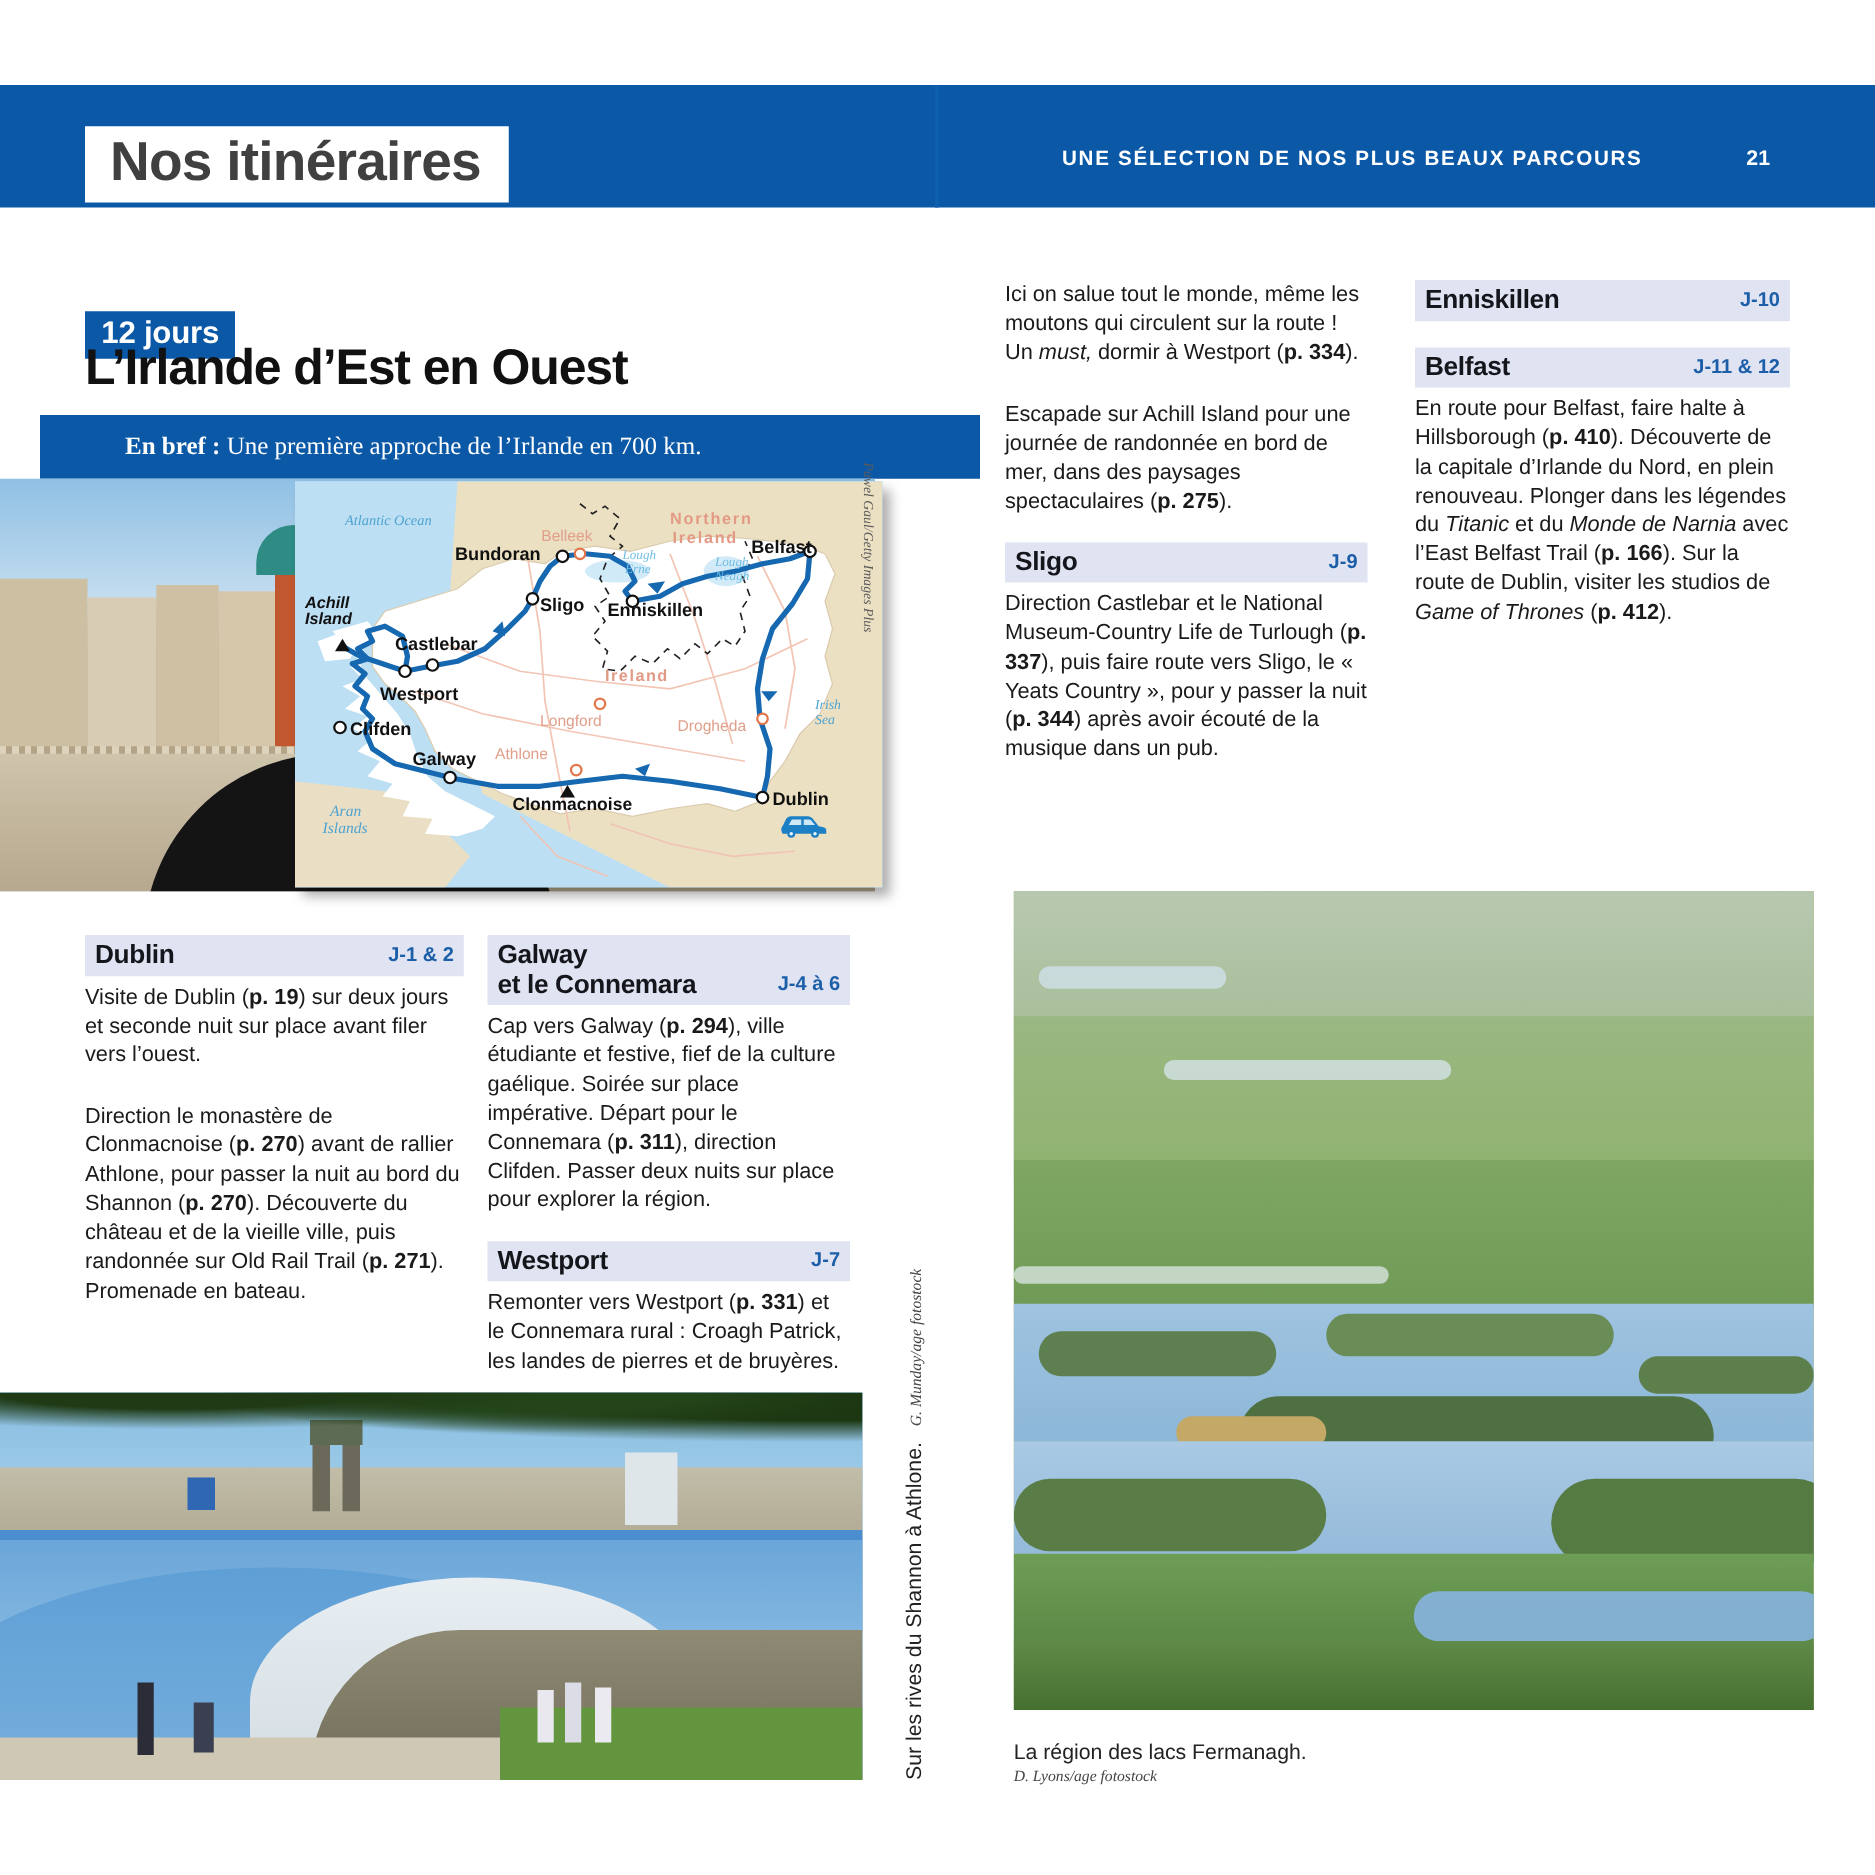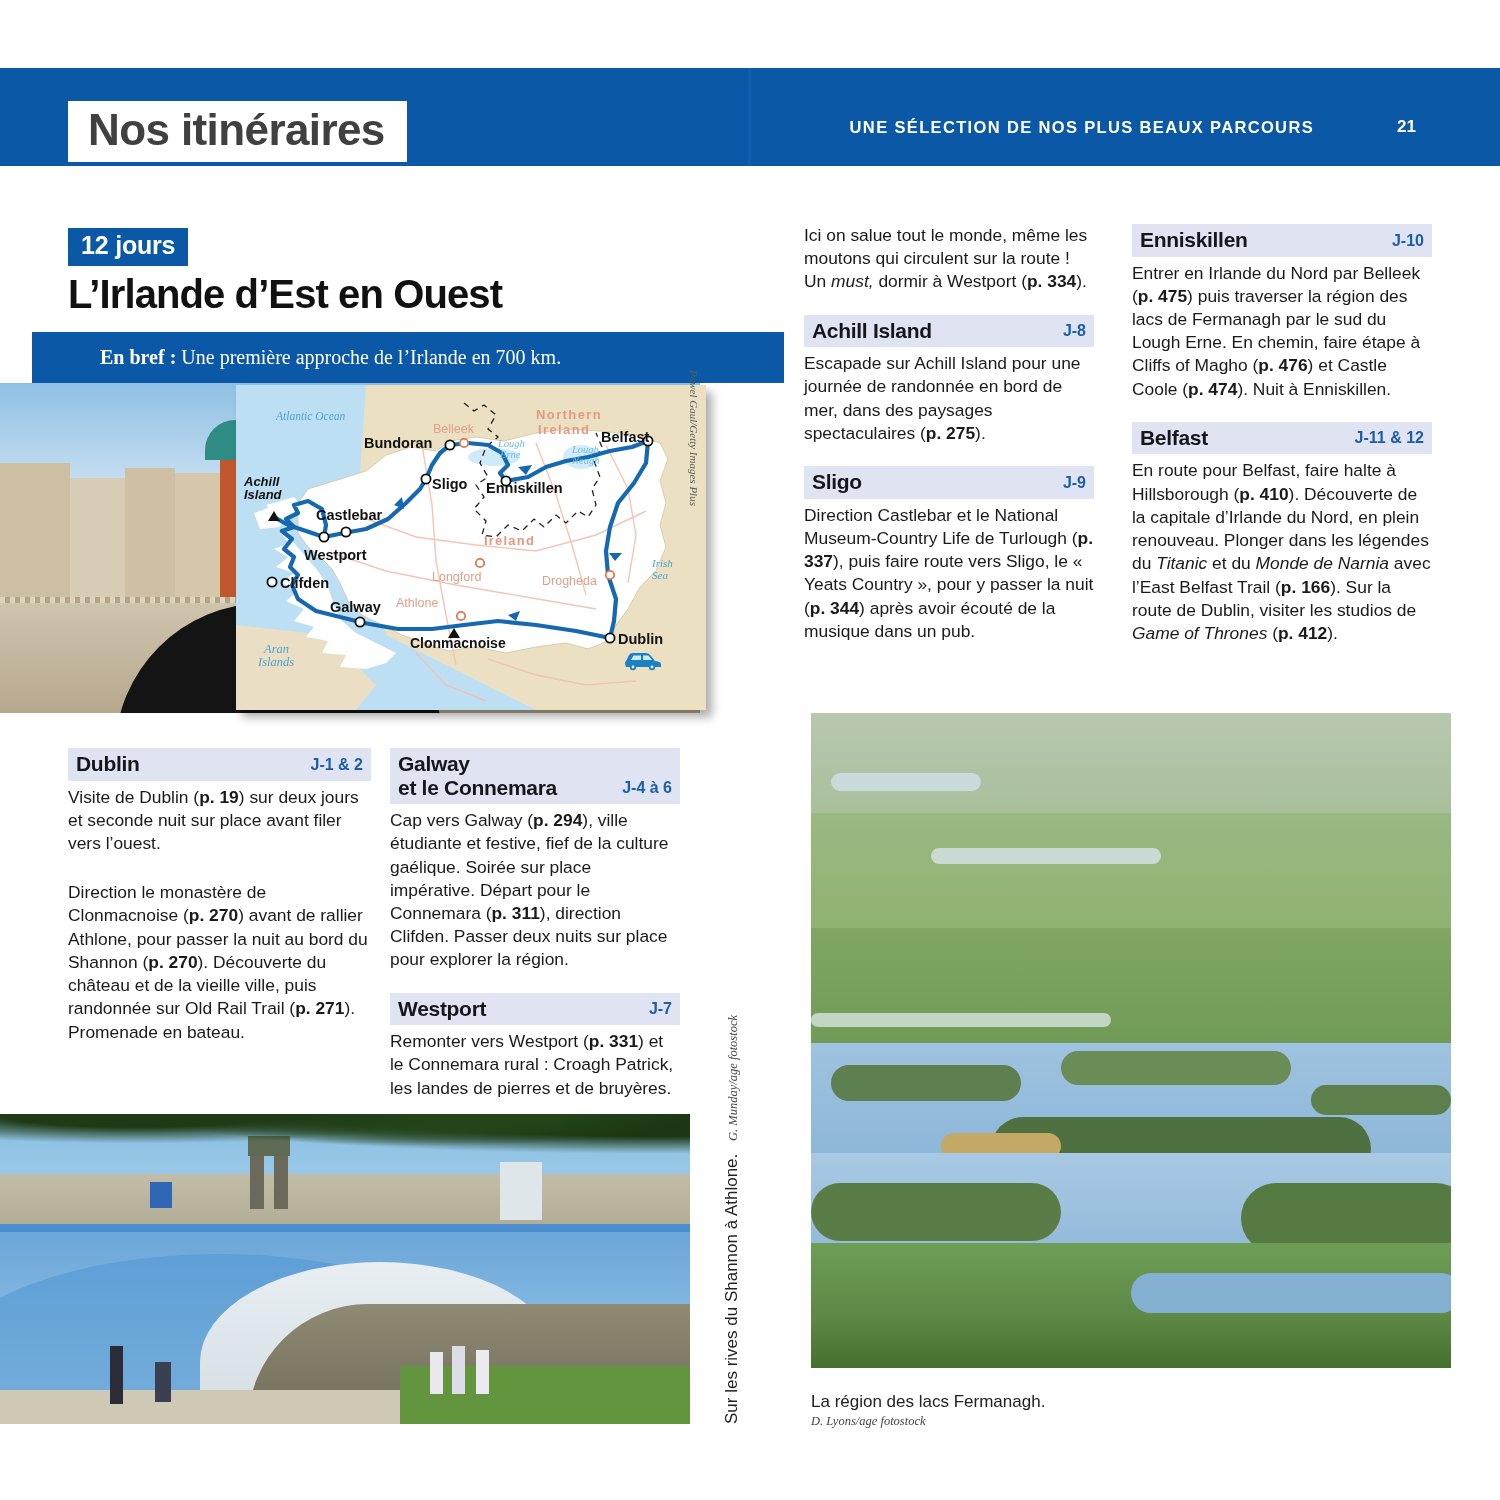--- a/index.html
+++ b/index.html
@@ -36,21 +36,21 @@
     color:#ffffff;font-size:16.5px;font-weight:bold;letter-spacing:1.35px;
     white-space:nowrap;
   }
   .hdr-page{
     position:absolute;right:84px;top:117px;
     color:#ffffff;font-size:17px;font-weight:bold;
   }
 
   
   .days-badge{
-    position:absolute;left:68px;top:228px;
+    position:absolute;left:68px;top:249px;
     background:#0B58A6;color:#ffffff;
     font-size:25px;font-weight:bold;
     padding:3px 13px 6px 13px;
     letter-spacing:-0.2px;
   }
   .main-title{
     position:absolute;left:68px;top:272px;
     font-size:40px;font-weight:bold;color:#111111;
     letter-spacing:-0.9px;white-space:nowrap;
   }
@@ -382,41 +382,36 @@
       <span class="day">J-7</span>
     </div>
     <div class="sec-body">Remonter vers Westport (<b>p. 331</b>) et le Connemara rural : Croagh Patrick, les landes de pierres et de bruyères.</div>
   </div>
 
   <div class="col" style="left:772px;top:224px;width:290px;margin-left:32px;">
     <div class="sec-body" style="margin-top:0;">Ici on salue tout le monde, même les moutons qui circulent sur la route ! Un <i>must,</i> dormir à Westport (<b>p. 334</b>).</div>
 
     <div class="sec-gap"></div>
 
-    <div class="sec-head">
-      <span class="nm">Achill Island</span>
-      <span class="day">J-8</span>
-    </div>
     <div class="sec-body">Escapade sur Achill Island pour une journée de randonnée en bord de mer, dans des paysages spectaculaires (<b>p. 275</b>).</div>
 
     <div class="sec-gap"></div>
 
     <div class="sec-head">
       <span class="nm">Sligo</span>
       <span class="day">J-9</span>
     </div>
     <div class="sec-body">Direction Castlebar et le National Museum-Country Life de Turlough (<b>p. 337</b>), puis faire route vers Sligo, le « Yeats Country », pour y passer la nuit (<b>p. 344</b>) après avoir écouté de la musique dans un pub.</div>
   </div>
 
   <div class="col" style="left:1132px;top:224px;width:300px;">
     <div class="sec-head">
       <span class="nm">Enniskillen</span>
       <span class="day">J-10</span>
     </div>
-    <div class="sec-body">Entrer en Irlande du Nord par Belleek (<b>p. 475</b>) puis traverser la région des lacs de Fermanagh par le sud du Lough Erne. En chemin, faire étape à Cliffs of Magho (<b>p. 476</b>) et Castle Coole (<b>p. 474</b>). Nuit à Enniskillen.</div>
 
     <div class="sec-gap"></div>
 
     <div class="sec-head">
       <span class="nm">Belfast</span>
       <span class="day">J-11 &amp; 12</span>
     </div>
     <div class="sec-body">En route pour Belfast, faire halte à Hillsborough (<b>p. 410</b>). Découverte de la capitale d’Irlande du Nord, en plein renouveau. Plonger dans les légendes du <i>Titanic</i> et du <i>Monde de Narnia</i> avec l’East Belfast Trail (<b>p. 166</b>). Sur la route de Dublin, visiter les studios de <i>Game of Thrones</i> (<b>p. 412</b>).</div>
   </div>
 

